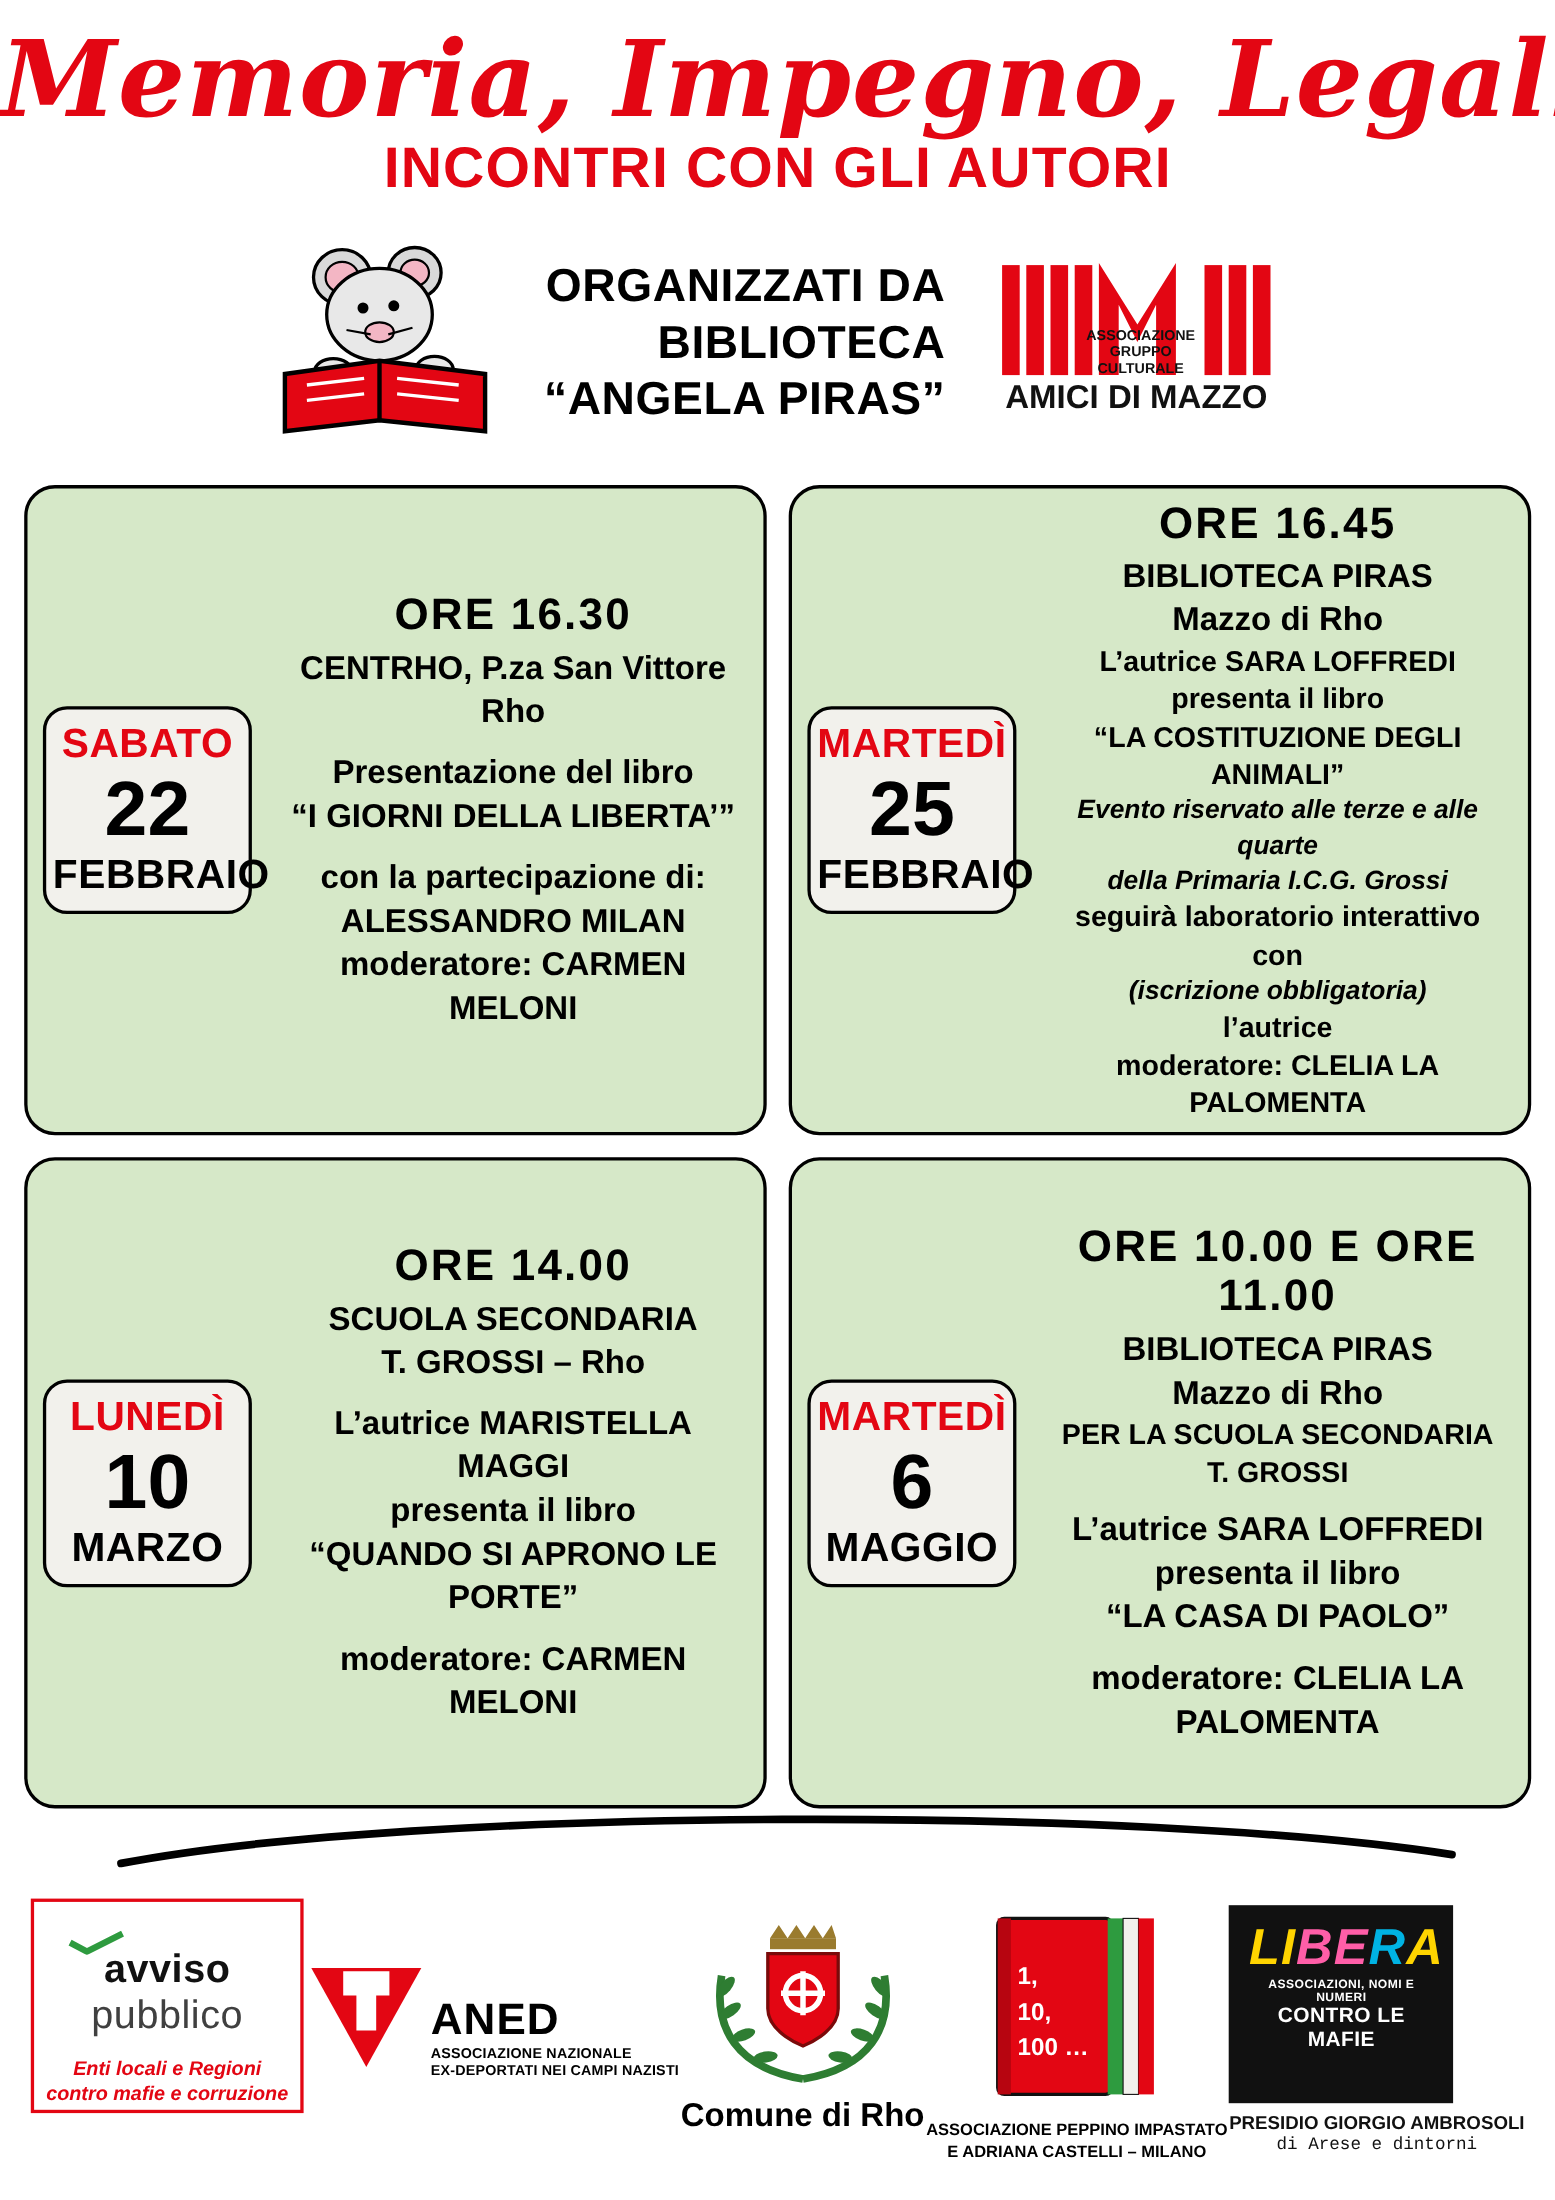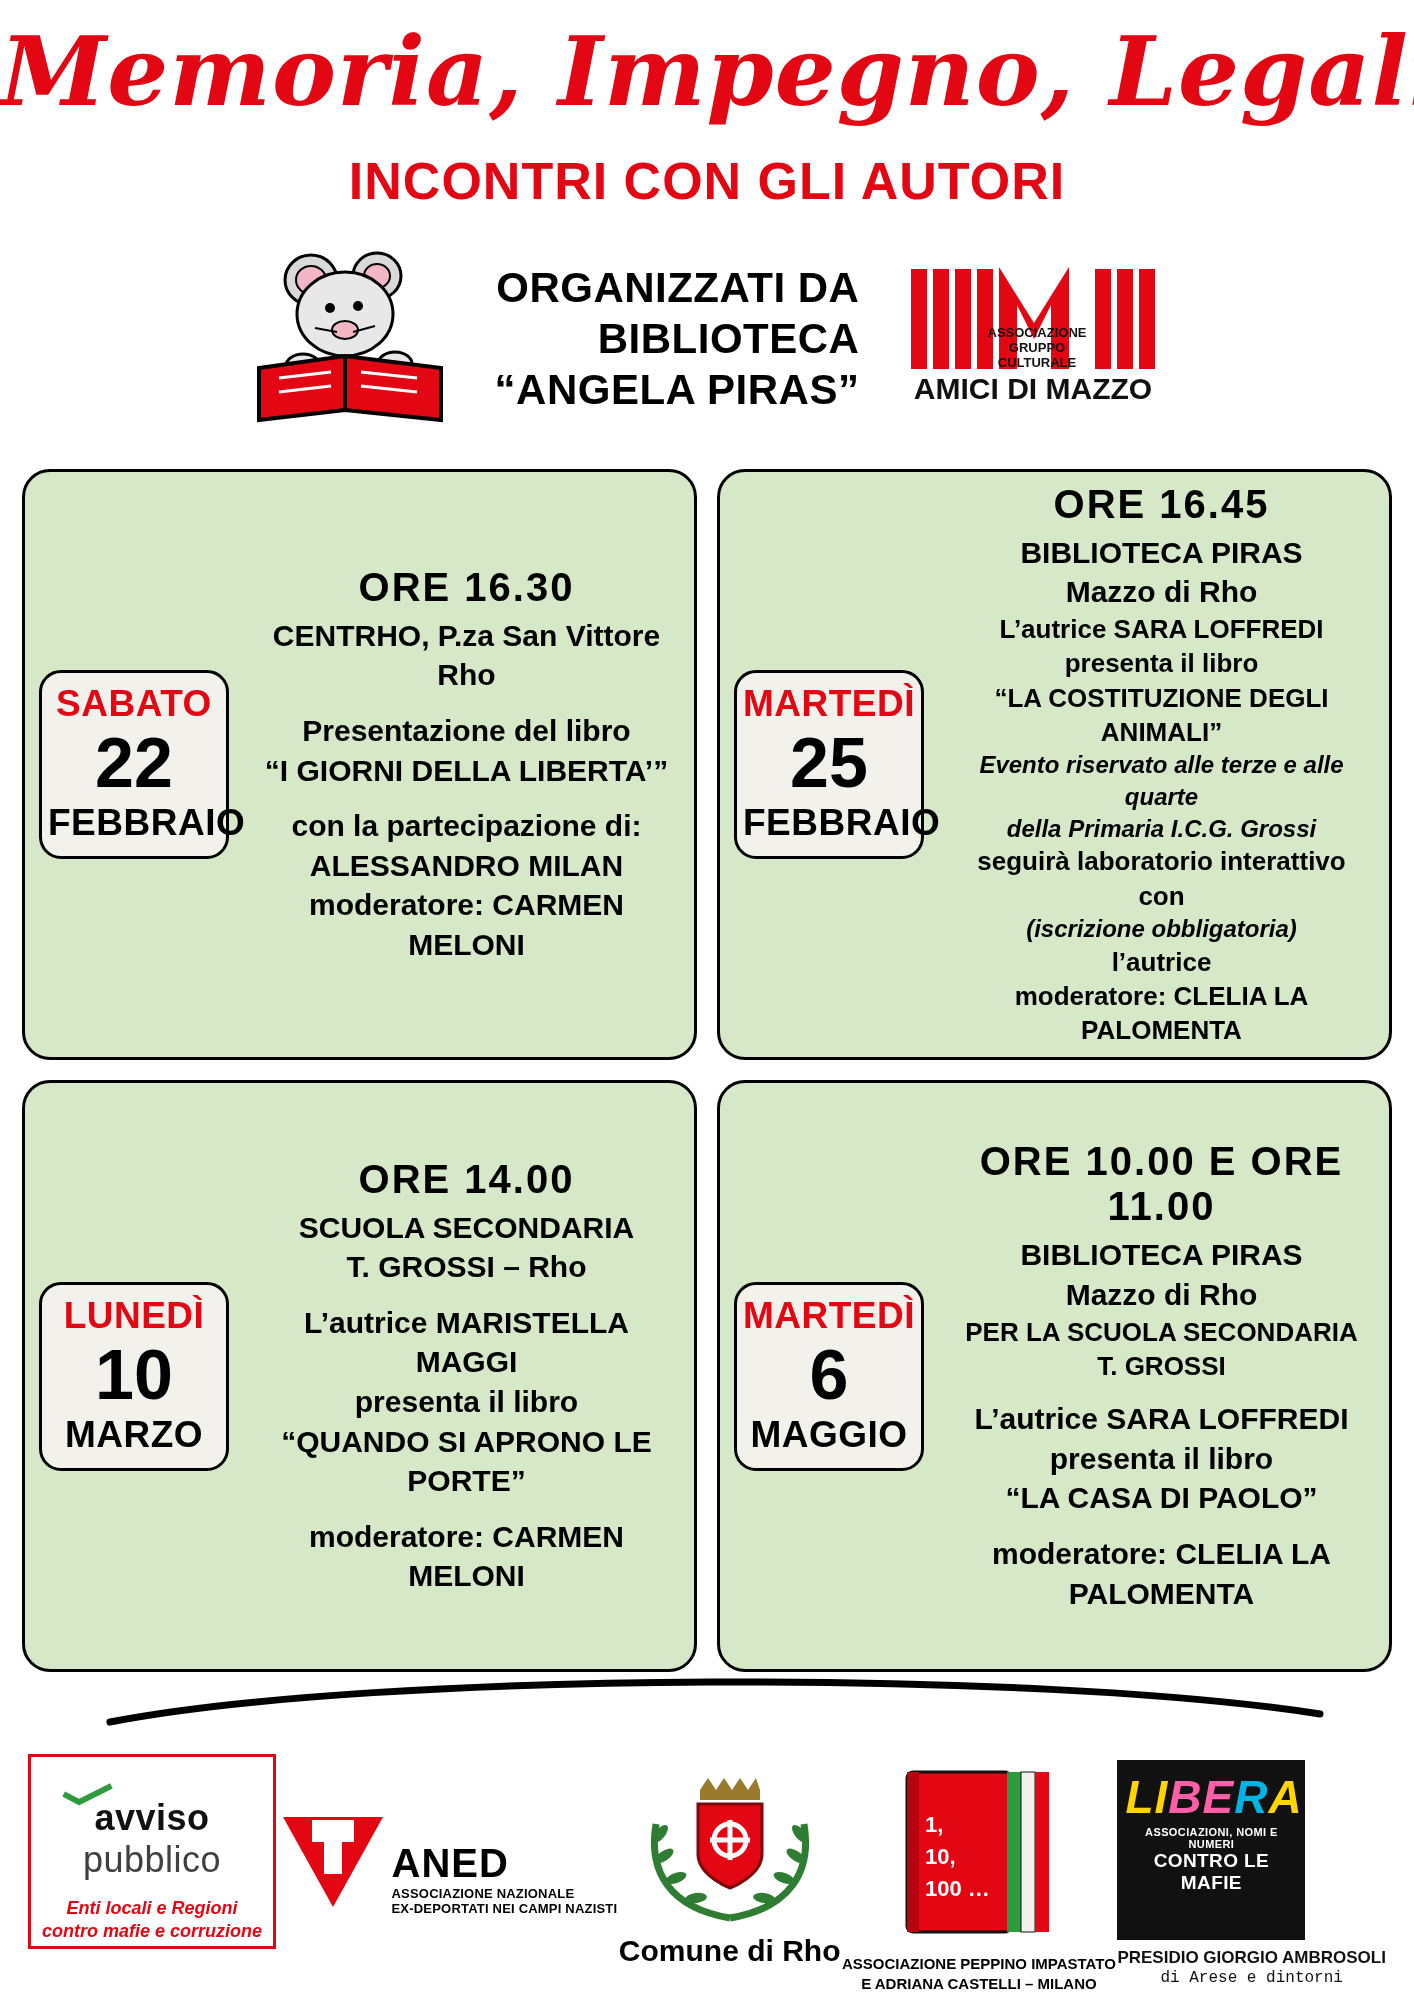--- a/index.html
+++ b/index.html
@@ -28,21 +28,20 @@
     margin-top: 22px;
     line-height: 1.05;
     white-space: nowrap;
   }
   .poster-subtitle {
     text-align: center;
     color: #e30613;
     font-weight: bold;
     font-size: 52px;
     letter-spacing: 1px;
-    margin-top: 28px;
   }
 
   
   .org-band {
     display: flex;
     align-items: center;
     justify-content: center;
     gap: 40px;
     margin-top: 28px;
     height: 200px;
@@ -158,22 +157,22 @@
   .aned-sub1 { font-size: 13px; font-weight: bold; letter-spacing: 0.2px; }
   .aned-sub2 { font-size: 13px; font-weight: bold; letter-spacing: 0.2px; }
 
   .comune-label { font-weight: bold; font-size: 30px; margin-top: 4px; }
 
   .impastato-cap {
     font-weight: bold; font-size: 15px; line-height: 1.3; margin-top: 6px;
   }
 
   .libera-box {
-    background: #111; width: 188px; height: 180px; box-sizing: border-box;
-    padding: 10px 8px; color: #fff;
+    background: #111; width: 204px; height: 180px; box-sizing: border-box;
+    padding: 10px 18px; color: #fff;
   }
   .libera-word { font-size: 46px; font-weight: bold; font-style: italic; letter-spacing: 1px; }
   .libera-l1 { font-size: 11px; font-weight: bold; color: #fff; margin-top: 2px; letter-spacing: 0.4px;}
   .libera-l2 { font-size: 19px; font-weight: bold; color: #fff; letter-spacing: 0.4px; }
   .libera-foot { font-size: 17px; font-weight: bold; margin-top: 8px; color:#111; }
   .libera-foot2 { font-size: 16px; margin-top: 1px; color:#111;font-family:Liberation Mono, monospace; }
 </style>
 </head>
 <body>
 

